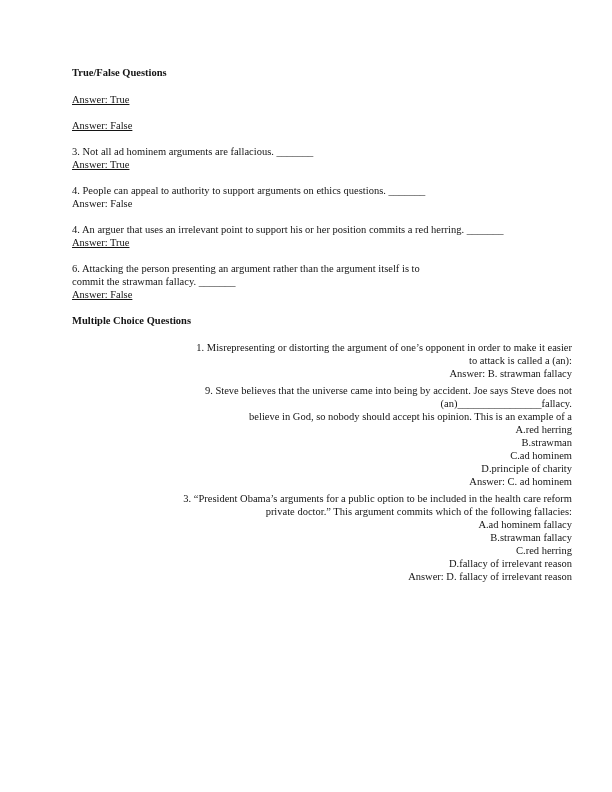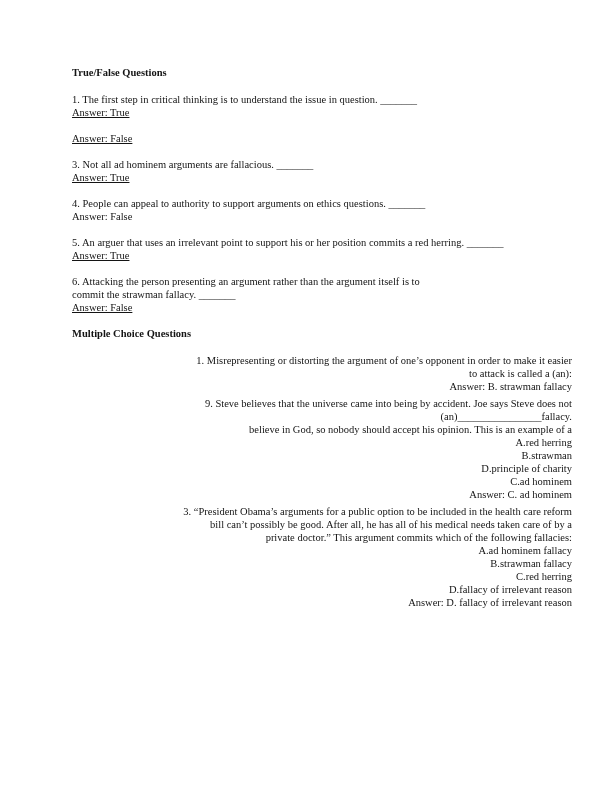--- a/index.html
+++ b/index.html
@@ -72,40 +72,39 @@
 </style>
 </head>
 <body>
 
 <div class="page">
   <div class="doc">
 
     <div class="section-heading">True/False Questions</div>
 
     <div class="q">
-      <div class="qline">1. The first step in critical thinking is to understand the issue in question. _______</div>
       <div class="qline answer underlined">Answer: True</div>
     </div>
 
     <div class="q">
       <div class="qline answer underlined">Answer: False</div>
     </div>
 
     <div class="q">
       <div class="qline">3. Not all ad hominem arguments are fallacious. _______</div>
       <div class="qline answer underlined">Answer: True</div>
     </div>
 
     <div class="q">
       <div class="qline">4. People can appeal to authority to support arguments on ethics questions. _______</div>
       <div class="qline answer">Answer: False</div>
     </div>
 
     <div class="q">
-      <div class="qline">5. An arguer that uses an irrelevant point to support his or her position commits a red herring. _______</div>
+      <div class="qline">4. An arguer that uses an irrelevant point to support his or her position commits a red herring. _______</div>
       <div class="qline answer underlined">Answer: True</div>
     </div>
 
     <div class="q">
       <div class="qline">6. Attacking the person presenting an argument rather than the argument itself is to</div>
       <div class="qline">commit the strawman fallacy. _______</div>
       <div class="qline answer underlined">Answer: False</div>
     </div>
 
     <div class="section-heading mc-heading-extra">Multiple Choice Questions</div>
@@ -116,29 +115,28 @@
       <div class="qline mc-answer">Answer: B. strawman fallacy</div>
     </div>
 
     <div class="q mc">
       <div class="qline">9. Steve believes that the universe came into being by accident. Joe says Steve does not</div>
       <div class="qline">(an)________________fallacy.</div>
       <div class="qline">believe in God, so nobody should accept his opinion. This is an example of a</div>
       <div class="options">
         <div class="opt"><span class="letter">A.</span><span>red herring</span></div>
         <div class="opt"><span class="letter">B.</span><span>strawman</span></div>
+        <div class="opt"><span class="letter">C.</span><span>ad hominem</span></div>
         <div class="opt"><span class="letter">D.</span><span>principle of charity</span></div>
-        <div class="opt"><span class="letter">C.</span><span>ad hominem</span></div>
       </div>
       <div class="qline mc-answer">Answer: C. ad hominem</div>
     </div>
 
     <div class="q mc">
       <div class="qline">3. “President Obama’s arguments for a public option to be included in the health care reform</div>
-      <div class="qline">bill can’t possibly be good. After all, he has all of his medical needs taken care of by a</div>
       <div class="qline">private doctor.” This argument commits which of the following fallacies:</div>
       <div class="options">
         <div class="opt"><span class="letter">A.</span><span>ad hominem fallacy</span></div>
         <div class="opt"><span class="letter">B.</span><span>strawman fallacy</span></div>
         <div class="opt"><span class="letter">C.</span><span>red herring</span></div>
         <div class="opt"><span class="letter">D.</span><span>fallacy of irrelevant reason</span></div>
       </div>
       <div class="qline mc-answer">Answer: D. fallacy of irrelevant reason</div>
     </div>
 

